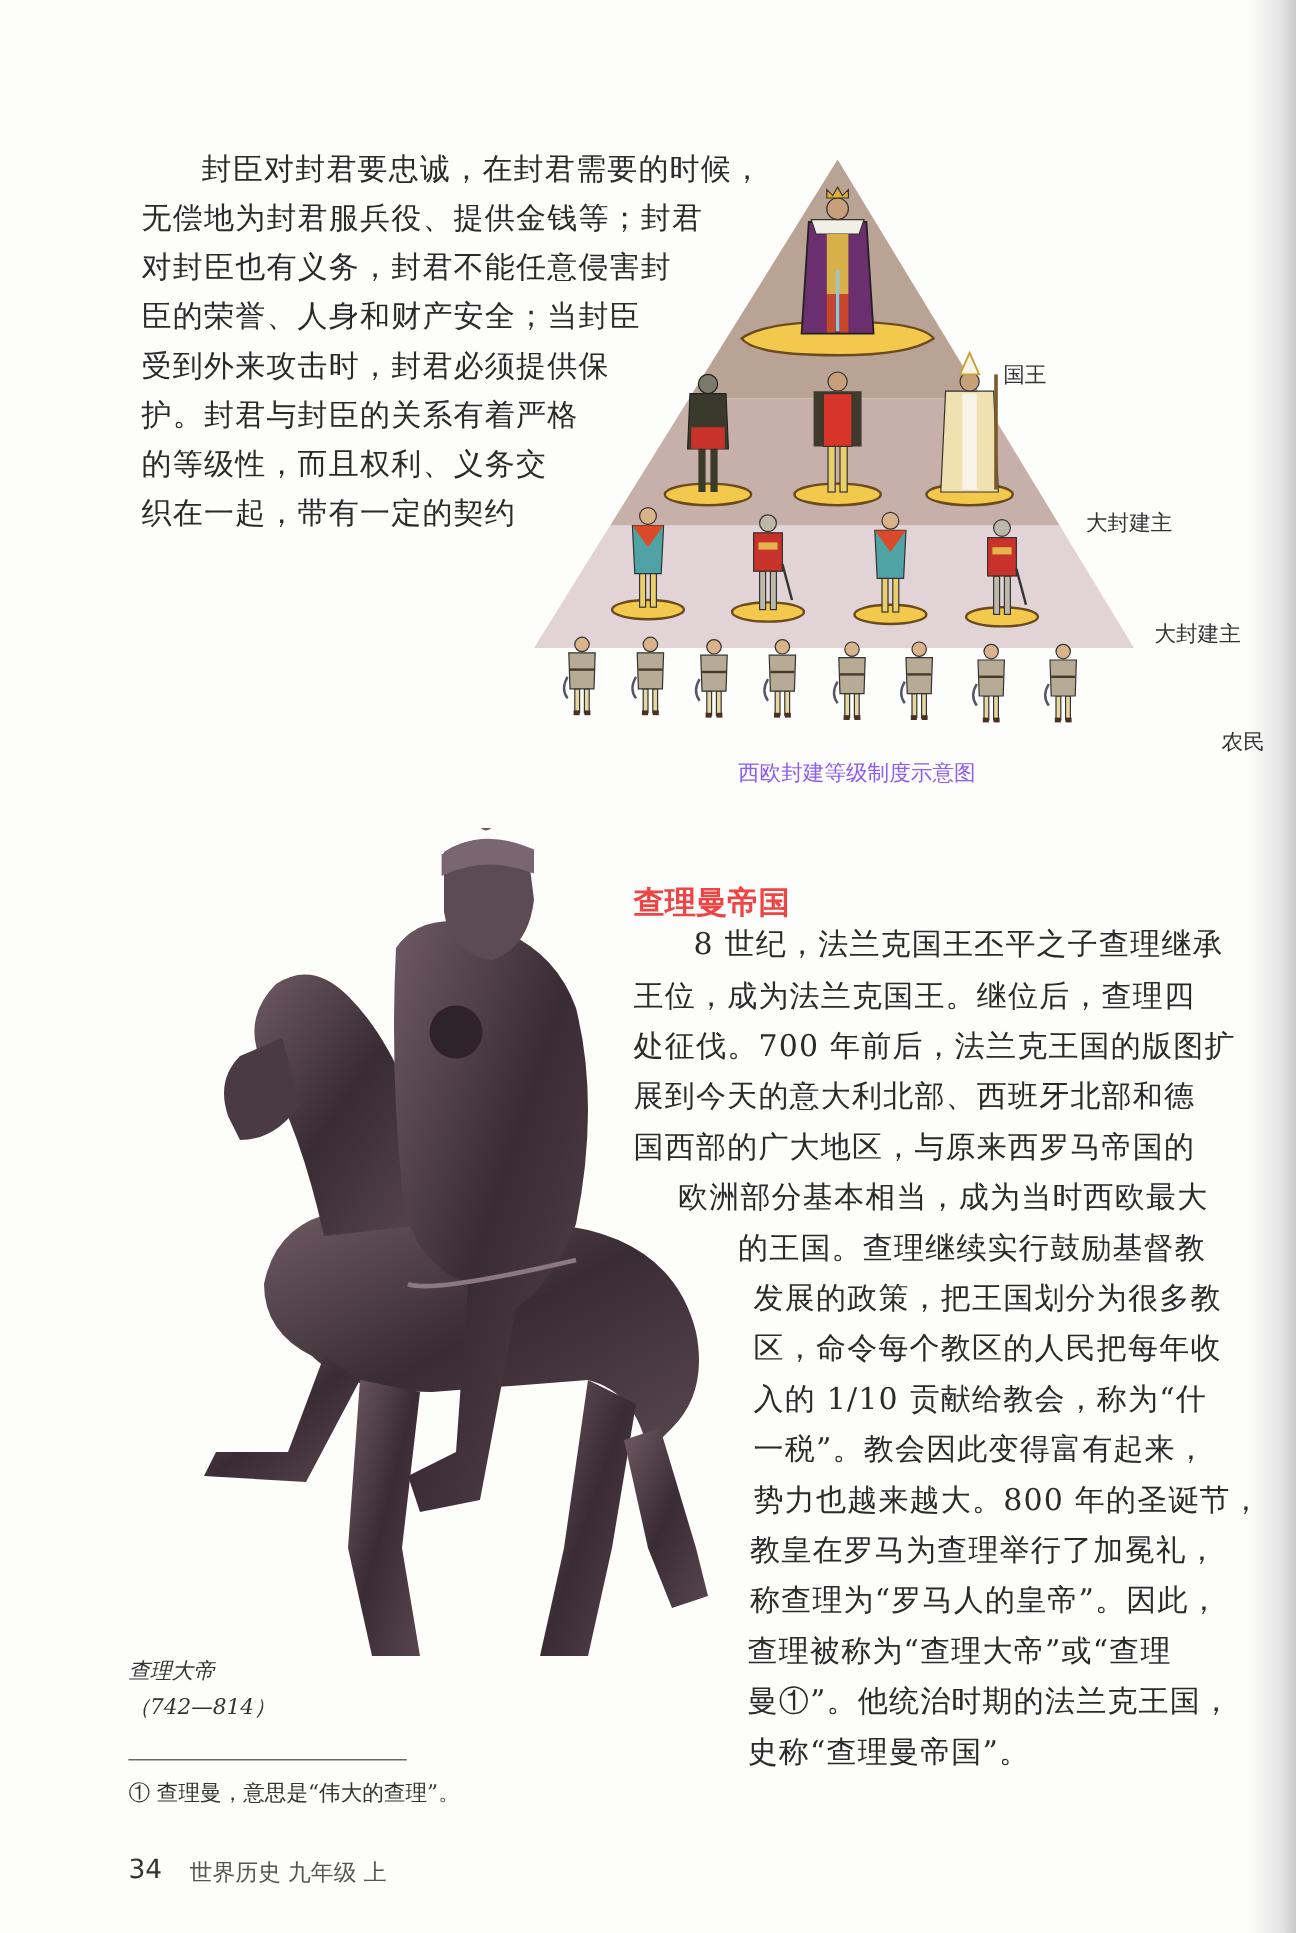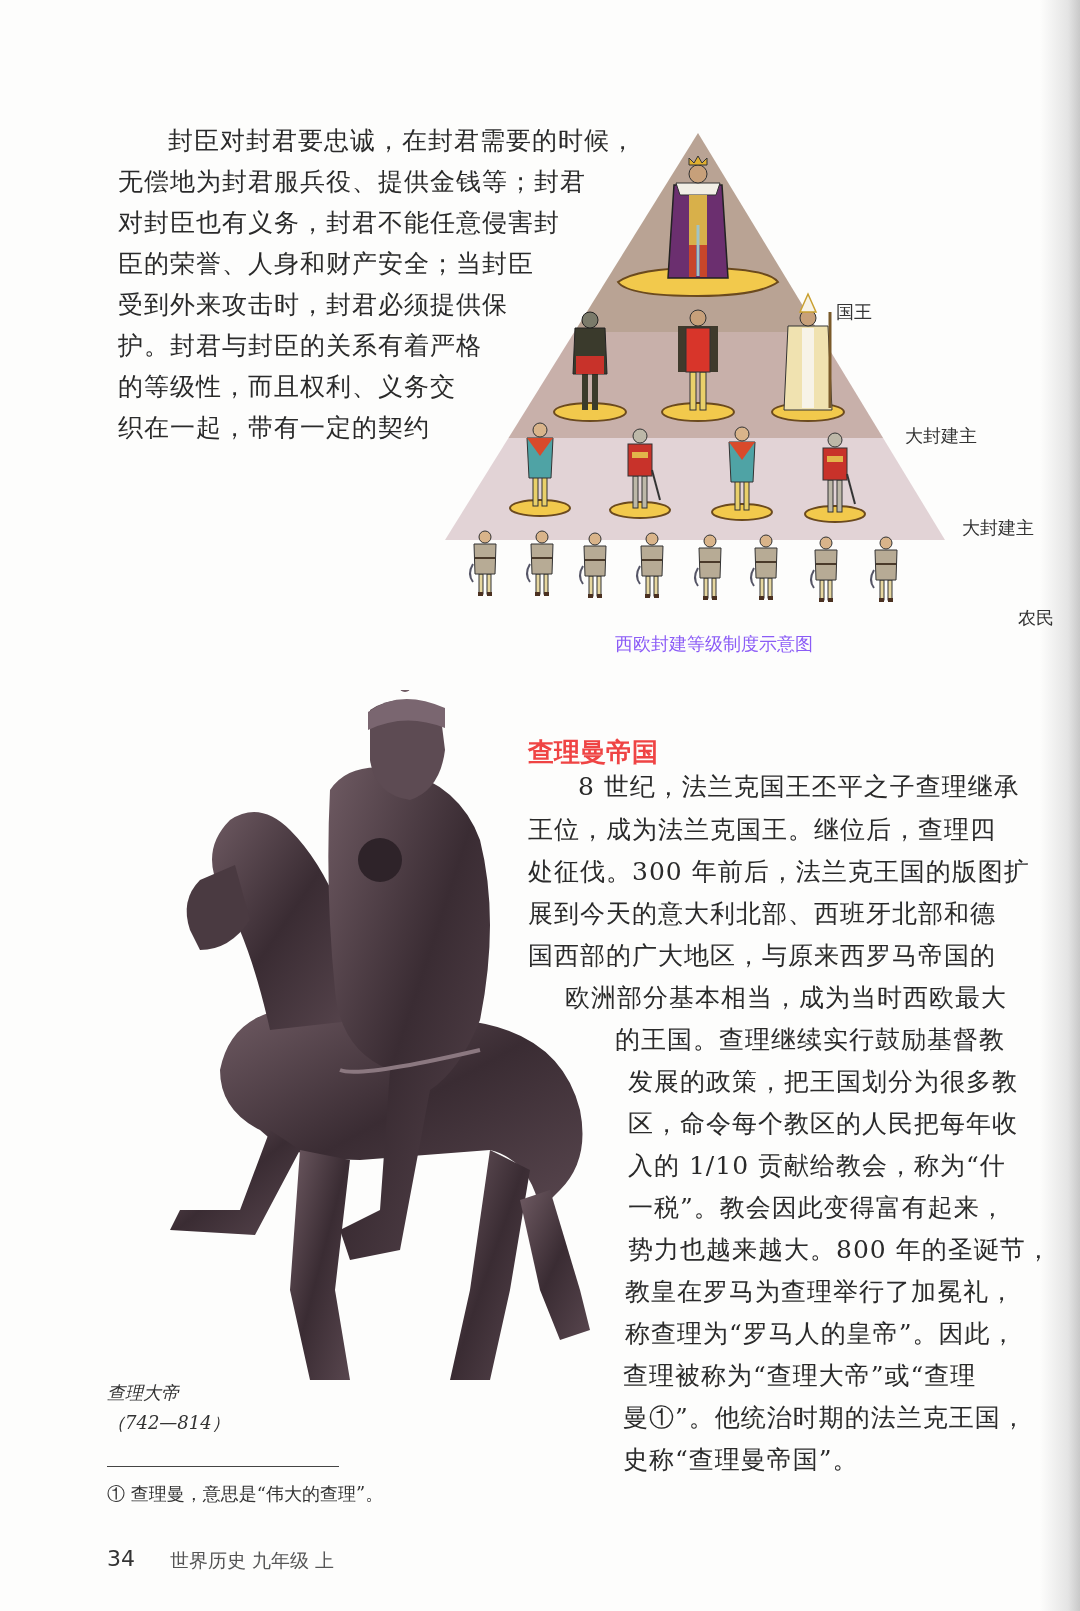--- a/index.html
+++ b/index.html
@@ -12,21 +12,21 @@
   .pyr{position:absolute;left:440px;top:120px;width:640px;height:530px;}
   .tier-label{position:absolute;font-size:18px;color:#333;white-space:nowrap;margin-top:42px;}
   .caption{position:absolute;left:578px;top:632px;font-size:18px;color:#8b5cf6;margin-left:37px;}
   .section-title{position:absolute;left:528px;top:735px;font-family:"DejaVu Sans","Liberation Sans",sans-serif;font-size:26px;font-weight:bold;color:#ef4444;}
   .para2 .ln{position:absolute;font-size:25px;line-height:40px;white-space:nowrap;letter-spacing:1px;}
   .statue{position:absolute;left:160px;top:690px;width:440px;height:700px;}
   .fig-cap{position:absolute;left:107px;top:1378px;font-size:18px;line-height:30px;color:#333;font-style:italic;}
   .footrule{position:absolute;left:107px;top:1466px;width:232px;border-top:1px solid #444;}
   .footnote{position:absolute;left:107px;top:1482px;font-size:18px;color:#333;}
   .pageno{position:absolute;left:107px;top:1546px;font-family:"DejaVu Sans","Liberation Sans",sans-serif;font-size:22px;color:#333;}
-  .booktitle{position:absolute;left:158px;top:1548px;font-size:19px;color:#555;margin-left:12px;}
+  .booktitle{position:absolute;left:158px;top:1548px;font-size:19px;color:#555;}
 </style>
 </head>
 <body>
 
 <div class="page-edge"></div>
 
 <div class="para1">
   <span class="ln" style="padding-left:50px">封臣对封君要忠诚，在封君需要的时候，</span>
   <span class="ln">无偿地为封君服兵役、提供金钱等；封君</span>
   <span class="ln">对封臣也有义务，封君不能任意侵害封</span>
@@ -165,21 +165,21 @@
     <path d="M208,22 Q240,-2 285,18 L285,38 Q245,22 208,40 Z" fill="#7a6670"></path>
     <circle cx="245" cy="-4" r="6" fill="#6e5a62"></circle>
     <path d="M180,380 Q200,388 320,360" stroke="#8b7880" stroke-width="4" fill="none"></path>
   </svg>
 </div>
 
 <div class="section-title">查理曼帝国</div>
 <div class="para2">
   <span class="ln" style="left:578px;top:767px">8 世纪，法兰克国王丕平之子查理继承</span>
   <span class="ln" style="left:528px;top:810px">王位，成为法兰克国王。继位后，查理四</span>
-  <span class="ln" style="left:528px;top:852px">处征伐。300 年前后，法兰克王国的版图扩</span>
+  <span class="ln" style="left:528px;top:852px">处征伐。700 年前后，法兰克王国的版图扩</span>
   <span class="ln" style="left:528px;top:894px">展到今天的意大利北部、西班牙北部和德</span>
   <span class="ln" style="left:528px;top:936px">国西部的广大地区，与原来西罗马帝国的</span>
   <span class="ln" style="left:565px;top:978px">欧洲部分基本相当，成为当时西欧最大</span>
   <span class="ln" style="left:615px;top:1020px">的王国。查理继续实行鼓励基督教</span>
   <span class="ln" style="left:628px;top:1062px">发展的政策，把王国划分为很多教</span>
   <span class="ln" style="left:628px;top:1104px">区，命令每个教区的人民把每年收</span>
   <span class="ln" style="left:628px;top:1146px">入的 1/10 贡献给教会，称为“什</span>
   <span class="ln" style="left:628px;top:1188px">一税”。教会因此变得富有起来，</span>
   <span class="ln" style="left:628px;top:1230px">势力也越来越大。800 年的圣诞节，</span>
   <span class="ln" style="left:625px;top:1272px">教皇在罗马为查理举行了加冕礼，</span>

